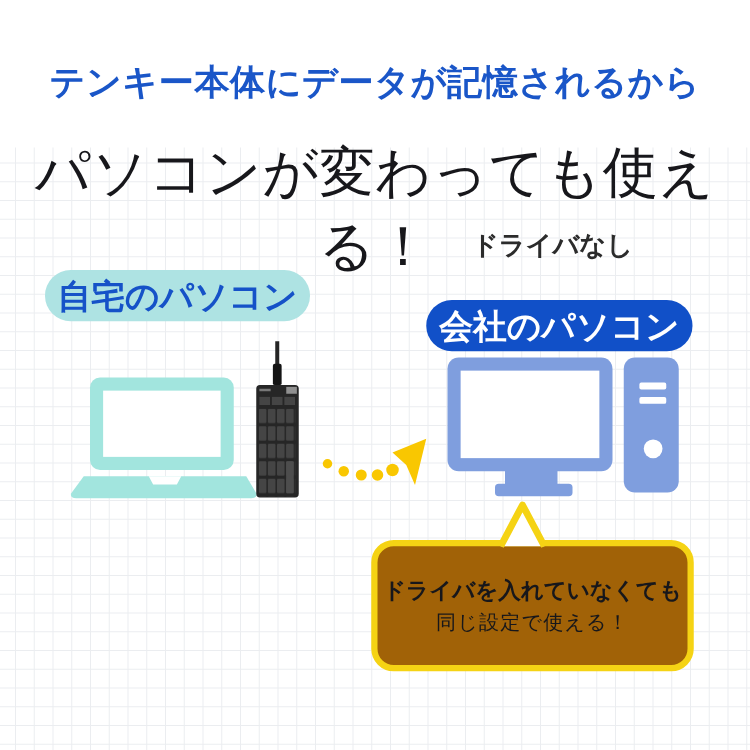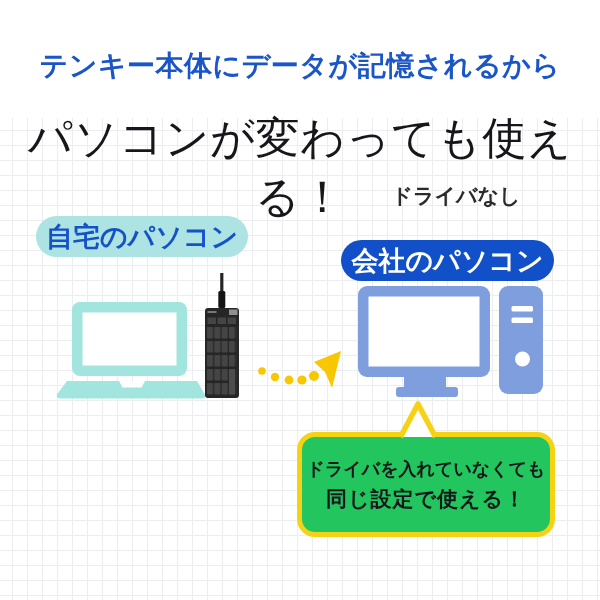--- a/index.html
+++ b/index.html
@@ -33,45 +33,45 @@
   }
   .header{position:absolute;top:16px;left:0;width:600px;text-align:center;z-index:1;}
   .subtitle{font-size:28px;font-weight:800;color:var(--subtitle-blue);letter-spacing:0.5px;margin-top:31px;}
   .title{font-size:44px;font-weight:400;color:var(--title-black);margin-top:24px;letter-spacing:0.5px;}
 
   .scenario-label{
     position:absolute;top:182px;width:212px;text-align:center;
     font-size:21px;font-weight:700;color:var(--label-text);z-index:1;
   }
   .scenario-label.left{left:36px;}
-  .scenario-label.right{left:350px;}
+  .scenario-label.right{left:336px;}
 
   .badge{
     position:absolute;top:216px;height:41px;border-radius:21px;
     display:flex;align-items:center;justify-content:center;
     font-size:27px;font-weight:800;z-index:1;
   }
   .badge.home{left:36px;width:212px;background:var(--badge-home-bg);color:var(--badge-home-text);}
   .badge.office{left:341px;width:213px;background:var(--badge-office-bg);color:var(--badge-office-text);margin-top:24px;}
 
   .illustration{position:absolute;left:0;top:0;width:600px;height:600px;z-index:1;pointer-events:none;}
   .fill-laptop{fill:var(--laptop-color);}
   .fill-desktop{fill:var(--desktop-color);}
   .fill-arrow{fill:var(--arrow-color);}
   .fill-keypad{fill:var(--keypad-color);}
   .fill-white{fill:#ffffff;}
 
   .bubble{
     position:absolute;left:297px;top:432px;width:258px;height:105px;
-    background:#22c55e;border:5.5px solid var(--bubble-border);border-radius:18px;
+    background:#a16207;border:5.5px solid var(--bubble-border);border-radius:18px;
     box-sizing:border-box;display:flex;flex-direction:column;align-items:center;
     justify-content:center;gap:4px;z-index:2;
   }
   .bubble-line1{font-size:18px;font-weight:800;color:#17171b;}
-  .bubble-line2{font-size:21px;font-weight:700;color:#17171b;letter-spacing:1px;text-align:right;}
+  .bubble-line2{font-size:16px;font-weight:400;color:#17171b;letter-spacing:1px;text-align:right;}
   .bubble-tail{position:absolute;left:398px;top:400px;z-index:3;}
   .bubble-tail polyline{
     fill:#ffffff;stroke:var(--bubble-border);stroke-width:5.5;
     stroke-linecap:butt;stroke-linejoin:round;
   }
 </style>
 </head>
 <body>
 
 <div class="stage">

